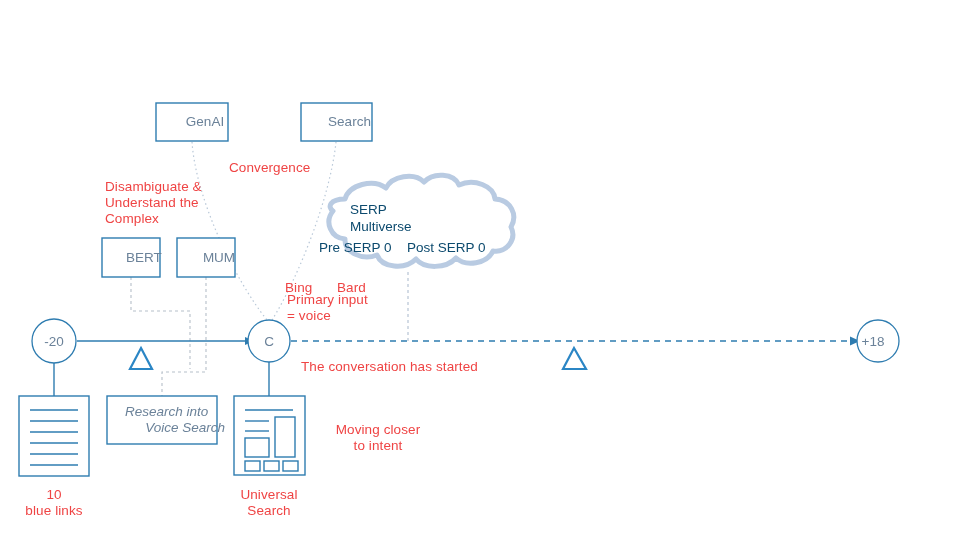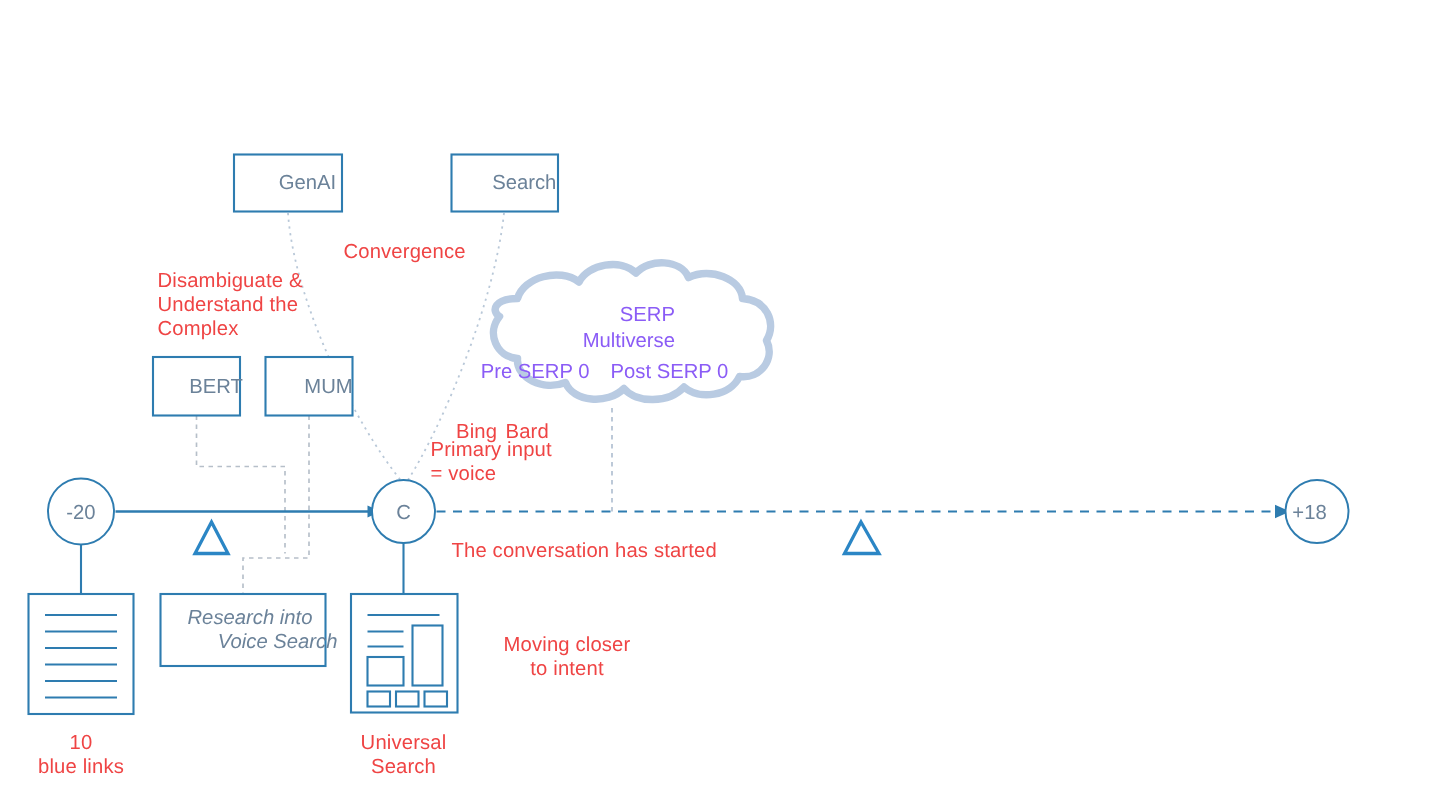--- a/index.html
+++ b/index.html
@@ -51,24 +51,24 @@
   .nodetxt {
     position: absolute;
     display: flex;
     align-items: center;
     justify-content: center;
     color: #6b8299;
     font-size: 13.5px;
   }
   .cloudtxt {
     position: absolute;
-    color: #8b5cf6;
+    color: #0c4a6e;
     font-size: 13.5px;
     line-height: 19px;
-    text-align: right;
+    text-align: left;
     white-space: pre;
   }
 </style>
 </head>
 <body>
 
 <div id="canvas">
 
   <svg class="layer" viewBox="0 0 960 540">
 
@@ -152,21 +152,21 @@
 Complex</div>
 
   <div class="boxtxt" style="left:102px; top:238px; width:58px; height:39px;">BERT</div>
   <div class="boxtxt" style="left:177px; top:238px; width:58px; height:39px;">MUM</div>
 
   <div class="cloudtxt" style="left:350px; top:200px; width:100px;">SERP</div>
   <div class="cloudtxt" style="left:350px; top:217px; width:100px;">Multiverse</div>
   <div class="cloudtxt" style="left:319px; top:238px; width:74px;">Pre SERP 0</div>
   <div class="cloudtxt" style="left:407px; top:238px; width:78px;">Post SERP 0</div>
 
-  <div class="lbl" style="left:285px; top:280px;margin-left:19px;">Bing</div>
+  <div class="lbl" style="left:285px; top:280px;">Bing</div>
   <div class="lbl" style="left:337px; top:280px;">Bard</div>
 
   <div class="lbl" style="left:287px; top:292px;">Primary input
 = voice</div>
 
   <div class="nodetxt" style="left:32px; top:331px; width:44px; height:20px;">-20</div>
   <div class="nodetxt" style="left:248px; top:331px; width:42px; height:20px;">C</div>
   <div class="nodetxt" style="left:857px; top:331px; width:32px; height:20px;">+18</div>
 
   <div class="lbl" style="left:301px; top:359px;">The conversation has started</div>

